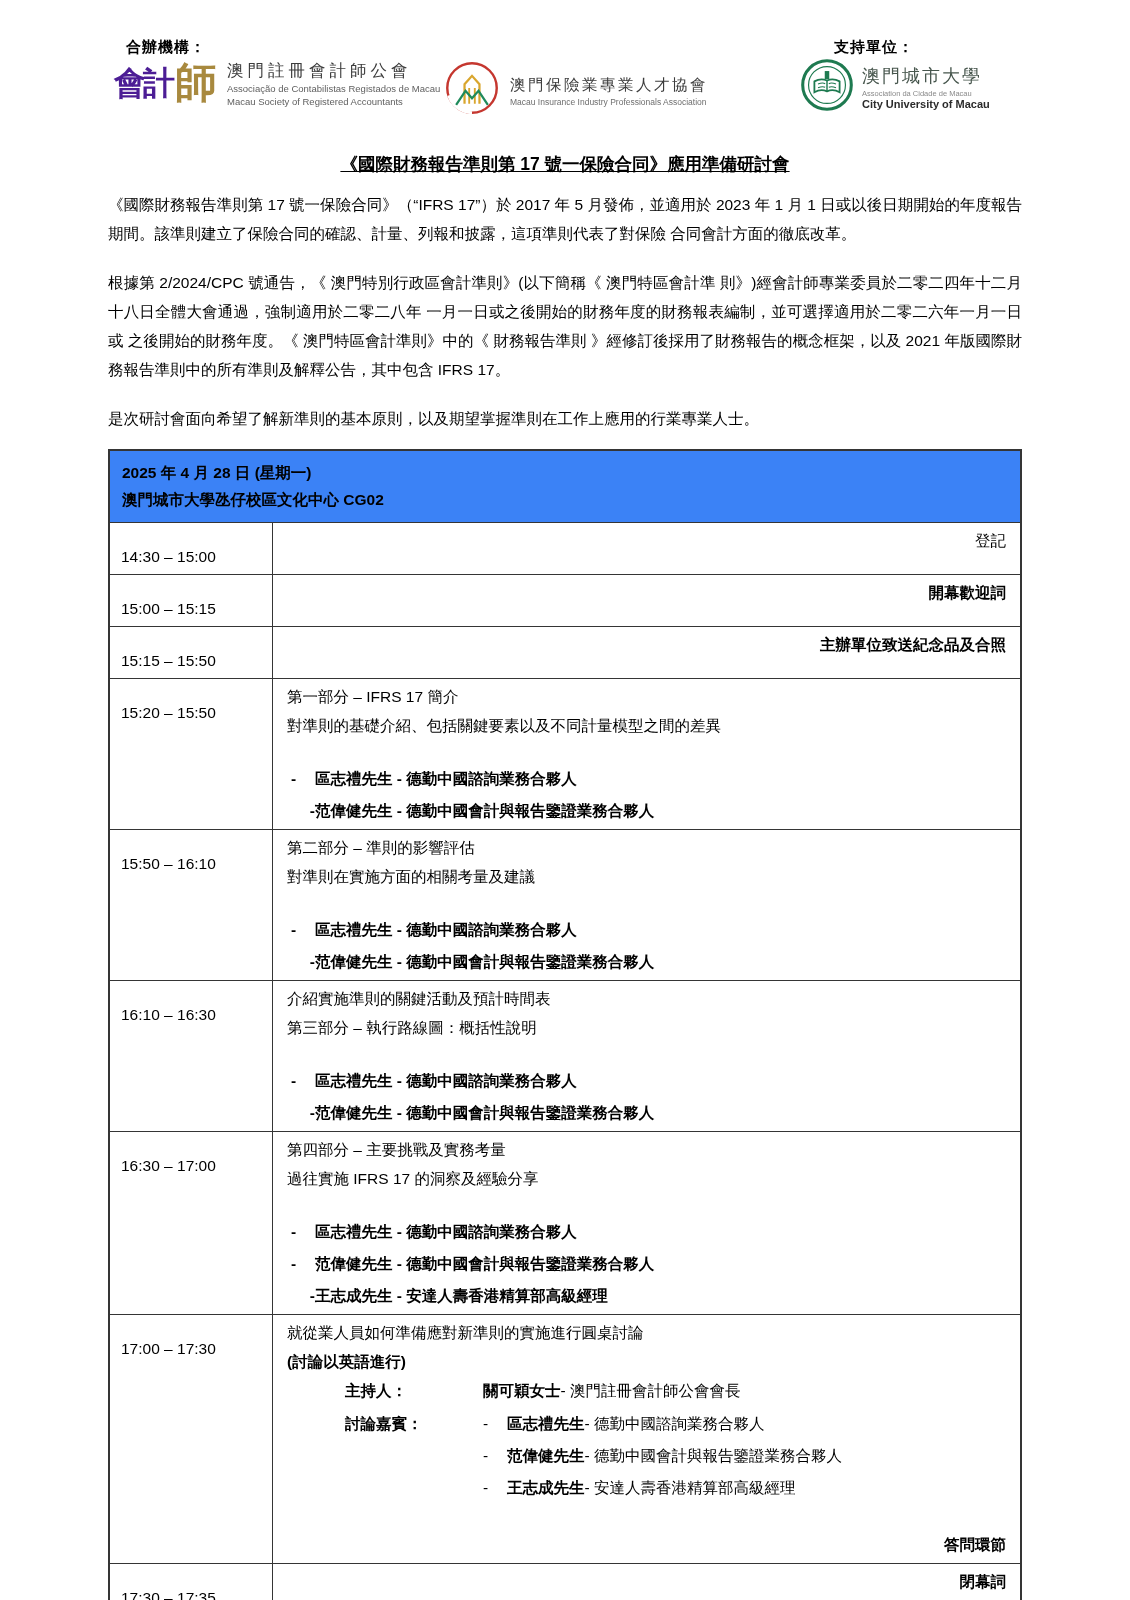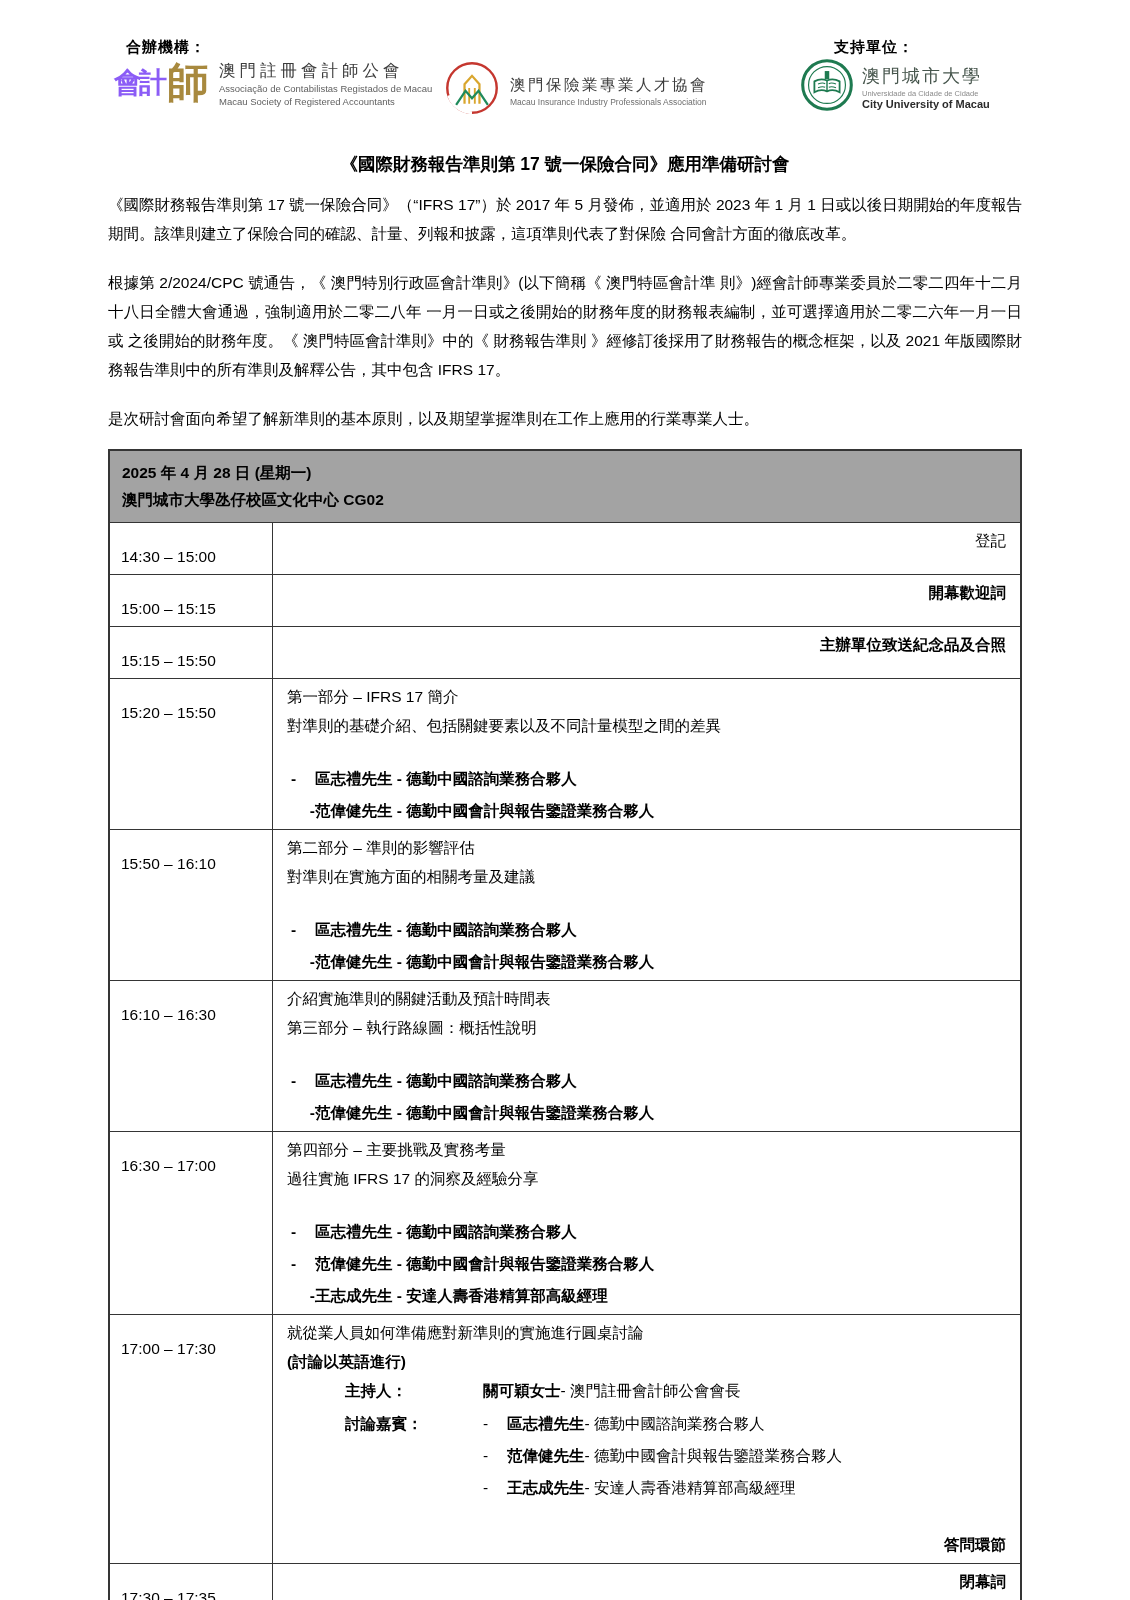--- a/index.html
+++ b/index.html
@@ -14,39 +14,39 @@
   
   .header{position:relative;height:134px;}
   .org-label{position:absolute;top:38px;font-size:15px;font-weight:700;letter-spacing:1px;}
   .org-label.co{left:18px;}
   .org-label.su{left:726px;}
   .logo-group{position:absolute;display:flex;align-items:center;}
   .logo-msra{left:6px;top:58px;gap:10px;}
   .logo-miipa{left:336px;top:60px;gap:10px;}
   .logo-cityu{left:692px;top:58px;gap:8px;}
   .msra-mark{display:flex;align-items:center;line-height:1;}
-  .msra-gray{font-size:28px;font-weight:700;color:#8b5cf6;letter-spacing:-3px;}
+  .msra-gray{font-size:32px;font-weight:700;color:#4c1d95;letter-spacing:-3px;}
   .msra-gold{font-size:42px;font-weight:700;color:#a8893e;margin-left:3px;}
   .org-text{display:flex;flex-direction:column;justify-content:center;}
   .org-zh{font-size:16.5px;letter-spacing:4px;color:#3c3c3c;line-height:1.5;white-space:nowrap;}
   .org-sub{font-size:9.5px;color:#5f5f5f;line-height:1.35;white-space:nowrap;}
   .miipa-zh{font-size:15.5px;letter-spacing:2.5px;color:#3c3c3c;line-height:1.6;white-space:nowrap;}
   .miipa-en{font-size:8.5px;color:#6e6e6e;white-space:nowrap;}
   .cityu-zh{font-size:18px;letter-spacing:2px;color:#47564d;line-height:1.4;white-space:nowrap;}
   .cityu-pt{font-size:7.5px;color:#8a8a8a;white-space:nowrap;}
   .cityu-en{font-size:11px;font-weight:700;color:#2b2b2b;white-space:nowrap;}
 
   
-  .doc-title{text-align:center;font-weight:700;font-size:17.5px;margin:18px 0 0;}
+  .doc-title{text-align:center;font-weight:700;font-size:17.5px;margin:18px 0 0;text-decoration:underline;}
   .para{font-size:15.5px;line-height:29px;text-align:justify;margin:20px 0 0;}
   .para.p1{margin-top:14px;}
 
   
   .schedule{margin-top:16px;border:2px solid #353535;}
-  .sched-header{background:#a3a3a3;padding:8px 12px 9px;}
+  .sched-header{background:#3b82f6;padding:8px 12px 9px;}
   .sh-line{font-weight:700;font-size:15.5px;line-height:27px;}
   .trow{display:flex;border-top:1.5px solid #353535;}
   .cell-time{flex:0 0 162px;width:162px;box-sizing:border-box;padding:22px 6px 6px 11px;font-size:15.5px;line-height:23px;}
   .cell-content{flex:1;border-left:1.5px solid #353535;box-sizing:border-box;padding:6px 14px 7px;}
   .cline{font-size:15.5px;line-height:23px;margin:0 0 6px;}
   .cell-content > :last-child{margin-bottom:0;text-align:right;}
   .b{font-weight:700;}
   .vgap{height:24px;}
   .cbullet{display:flex;padding-left:4px;margin:0 0 9px;font-size:15.5px;line-height:23px;}
   .cbullet .dash{flex:0 0 24px;}
@@ -101,21 +101,21 @@
           <circle cx="30" cy="30" r="27" fill="#ffffff" stroke="#1E7A50" stroke-width="3.4"></circle>
           <circle cx="30" cy="30" r="20.5" fill="none" stroke="#1E7A50" stroke-width="1.3"></circle>
           <rect x="27.5" y="14.5" width="5" height="9" fill="#1E7A50"></rect>
           <path d="M16 26 Q23 22 30 25 Q37 22 44 26 L44 38 Q37 34 30 37 Q23 34 16 38 Z" fill="none" stroke="#1E7A50" stroke-width="2"></path>
           <path d="M30 25 V37" stroke="#1E7A50" stroke-width="1.6"></path>
           <path d="M20 29 Q25 27 28 28.5 M20 33 Q25 31 28 32.5 M32 28.5 Q35 27 40 29 M32 32.5 Q35 31 40 33" stroke="#1E7A50" stroke-width="1.2" fill="none"></path>
         </svg>
       </span>
       <div class="org-text">
         <span class="cityu-zh">澳門城市大學</span>
-        <span class="cityu-pt">Universidade da Cidade de Cidade</span>
+        <span class="cityu-pt">Association da Cidade de Macau</span>
         <span class="cityu-en">City University of Macau</span>
       </div>
     </div>
   </div>
 
   <div class="doc-title">《國際財務報告準則第 17 號一保險合同》應用準備研討會</div>
 
   <div class="para p1">《國際財務報告準則第 17 號一保險合同》（“IFRS 17”）於 2017 年 5 月發佈，並適用於 2023 年 1 月 1 日或以後日期開始的年度報告期間。該準則建立了保險合同的確認、計量、列報和披露，這項準則代表了對保險 合同會計方面的徹底改革。</div>
   <div class="para">根據第 2/2024/CPC 號通告，《 澳門特別行政區會計準則》(以下簡稱《 澳門特區會計準 則》)經會計師專業委員於二零二四年十二月十八日全體大會通過，強制適用於二零二八年 一月一日或之後開始的財務年度的財務報表編制，並可選擇適用於二零二六年一月一日或 之後開始的財務年度。《 澳門特區會計準則》中的《 財務報告準則 》經修訂後採用了財務報告的概念框架，以及 2021 年版國際財務報告準則中的所有準則及解釋公告，其中包含 IFRS 17。</div>
   <div class="para">是次研討會面向希望了解新準則的基本原則，以及期望掌握準則在工作上應用的行業專業人士。</div>

